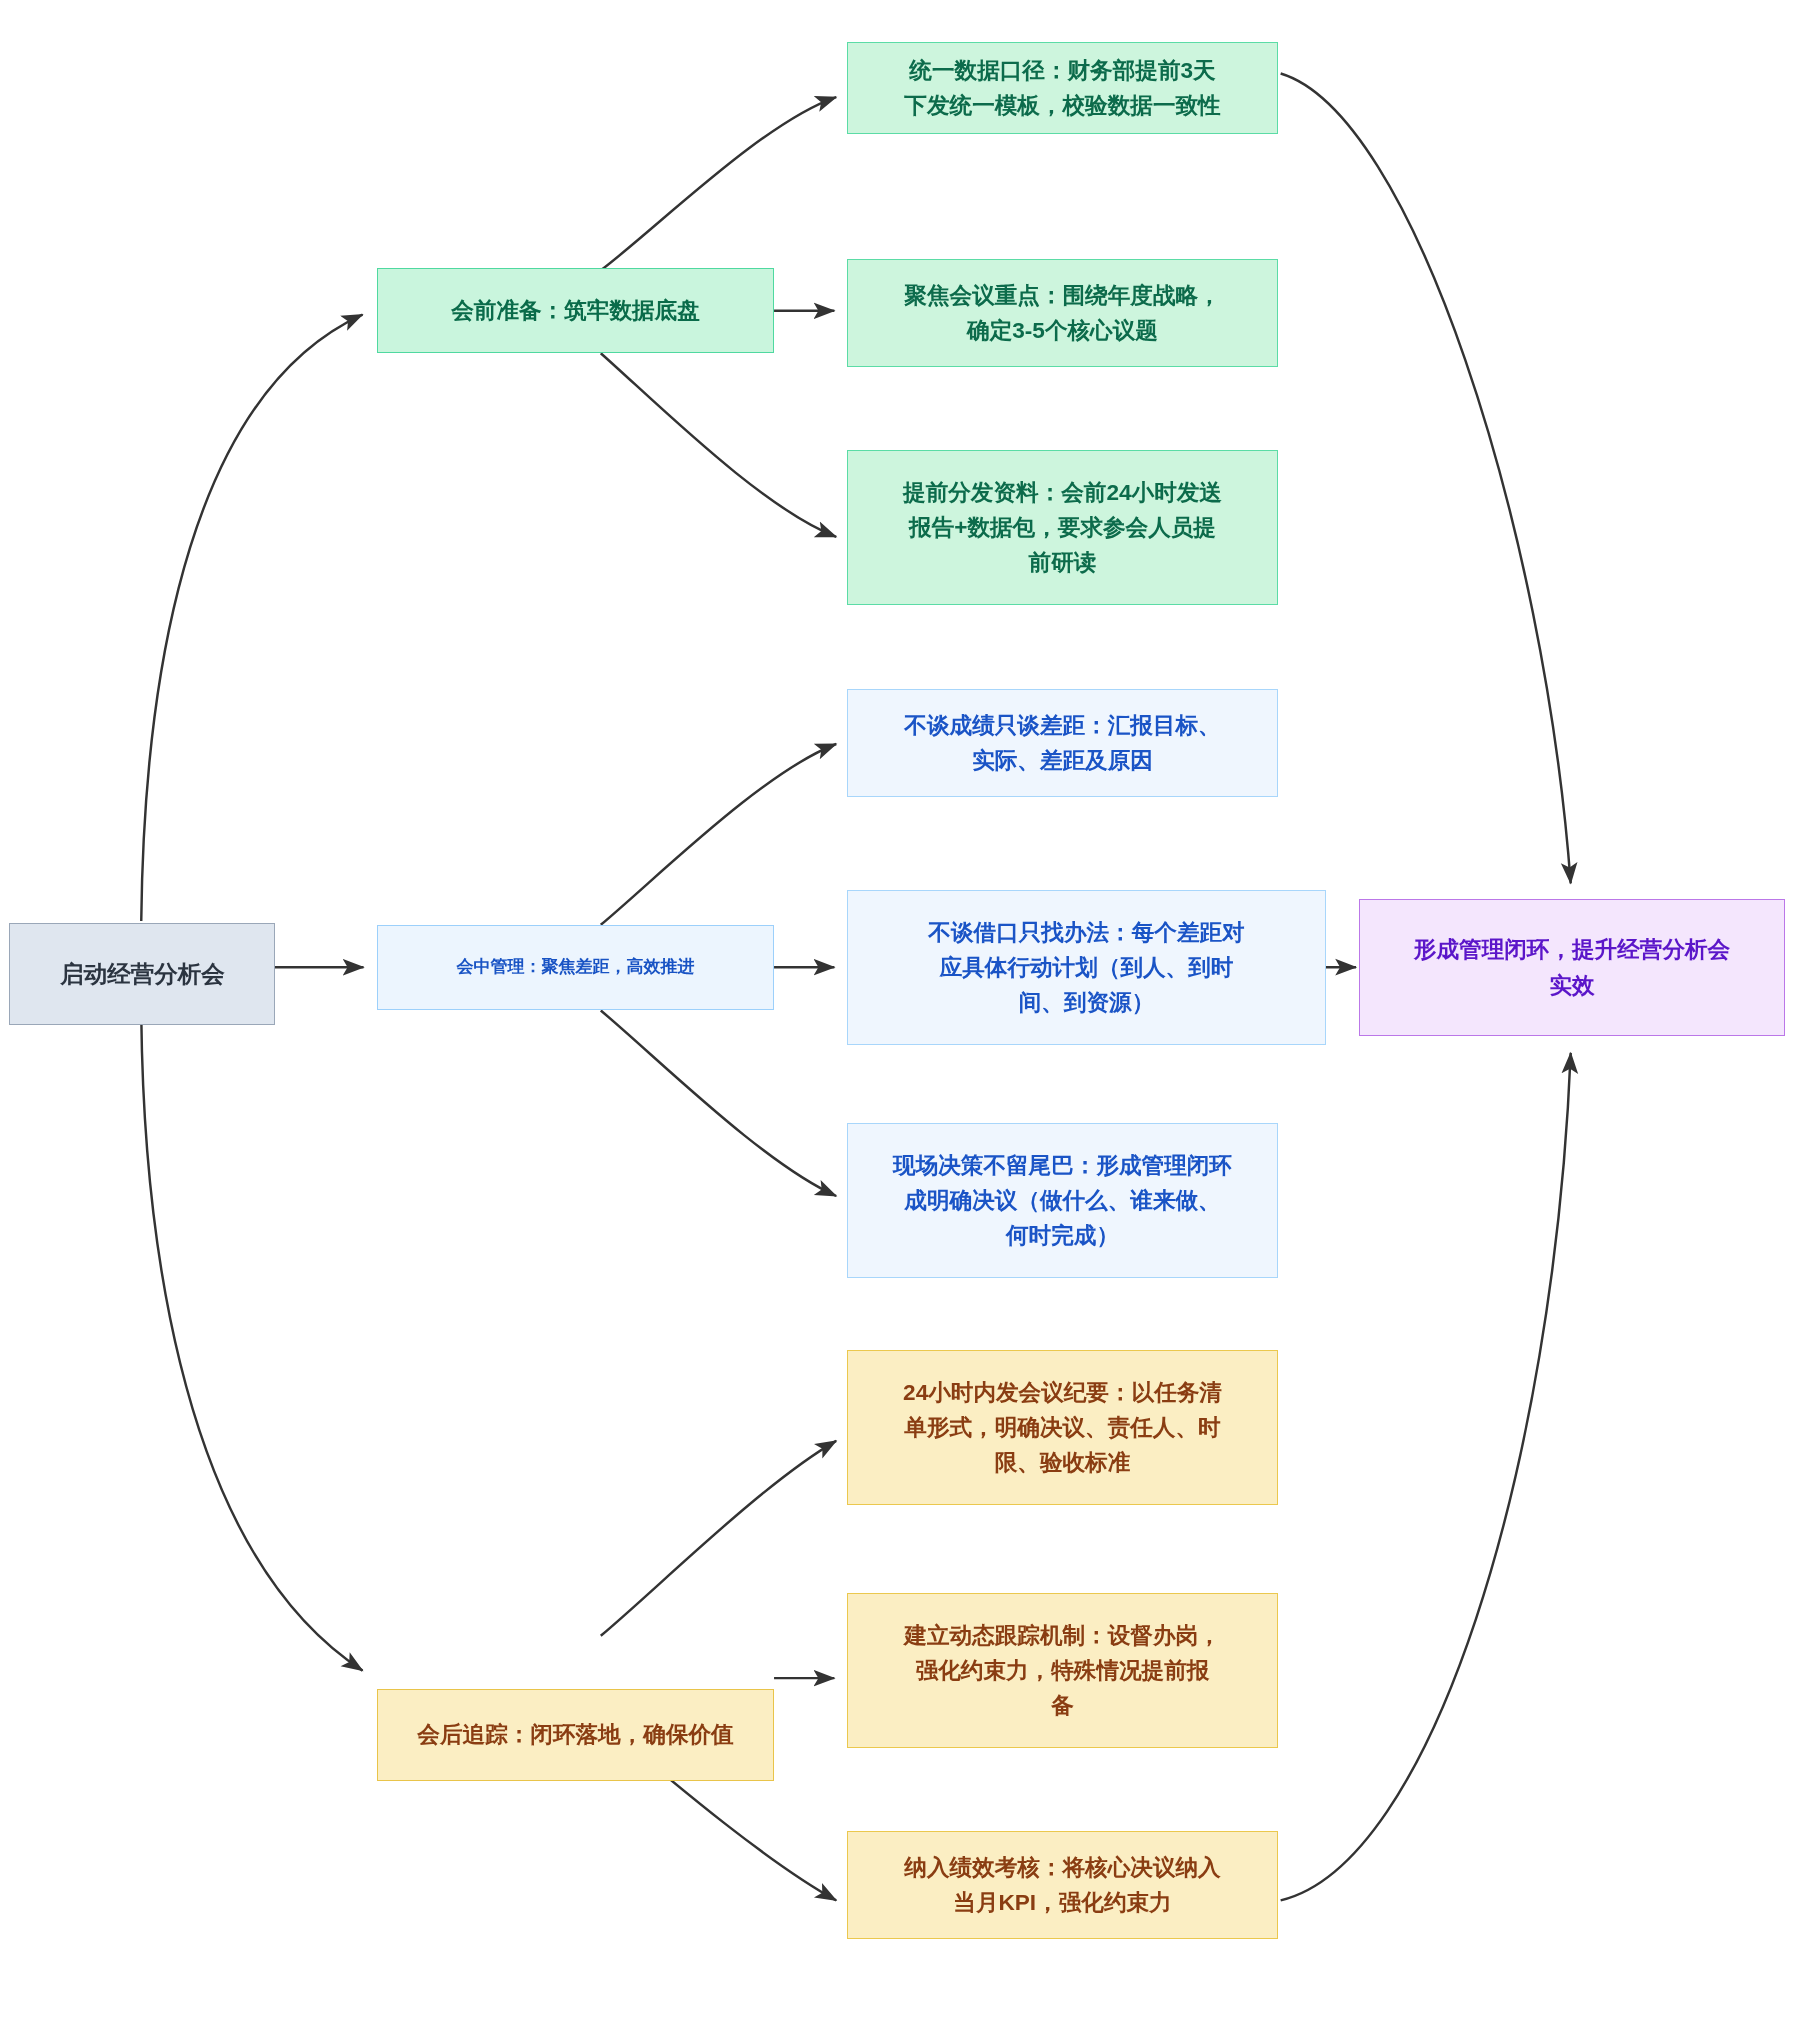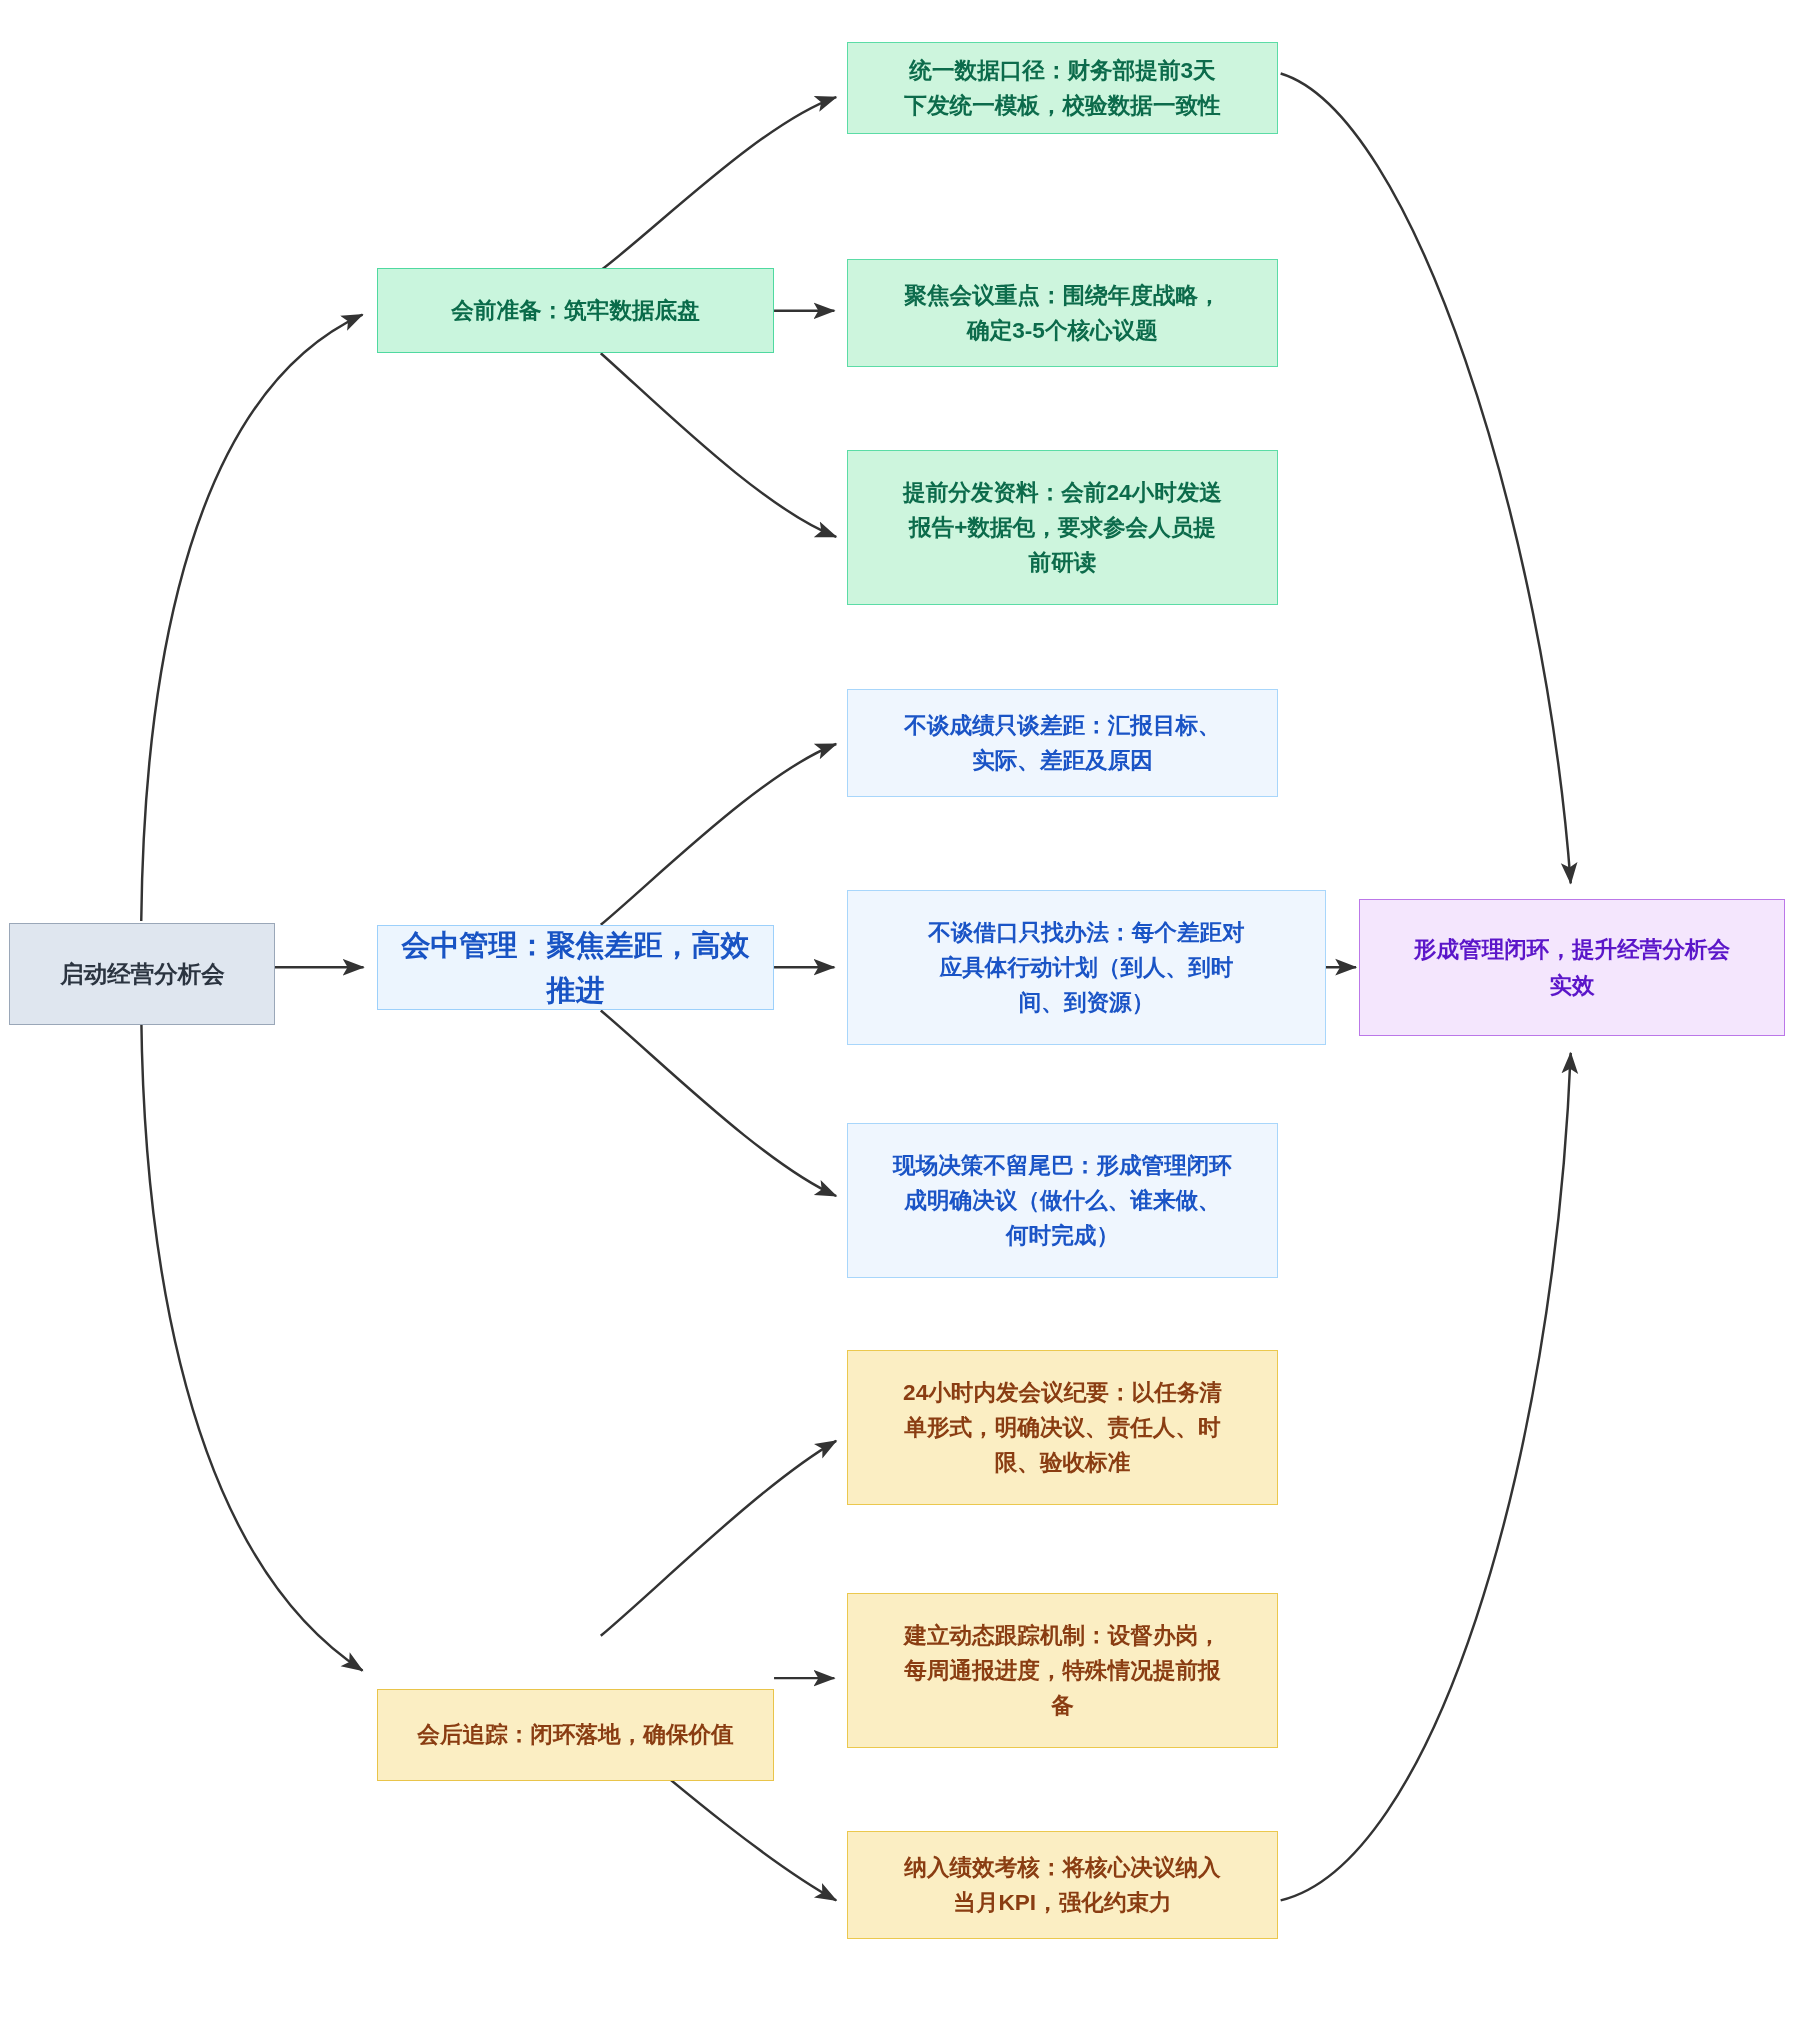--- a/index.html
+++ b/index.html
@@ -41,21 +41,21 @@
   .n-green-d{
     background:#cdf5dd;
     border-color:#5bdca6;
     color:#0c6b4b;
     font-size:22.6px;
   }
   .n-blue{
     background:#ecf5fe;
     border-color:#9cd0fb;
     color:#1853c4;
-    font-size:29px;
+    font-size:17px;
   }
   .n-blue-d{
     background:#eff6fe;
     border-color:#a8d6fb;
     color:#1a54c6;
     font-size:22.6px;
   }
   .n-yellow{
     background:#fbeec3;
     border-color:#e9c44a;
@@ -137,21 +137,21 @@
 
   <div class="node n-blue-d" style="left:847px;top:1123px;width:431px;height:155px;">现场决策不留尾巴：形成管理闭环
 成明确决议（做什么、谁来做、
 何时完成）</div>
 
   <div class="node n-yellow-d" style="left:847px;top:1350px;width:431px;height:155px;">24小时内发会议纪要：以任务清
 单形式，明确决议、责任人、时
 限、验收标准</div>
 
   <div class="node n-yellow-d" style="left:847px;top:1593px;width:431px;height:155px;">建立动态跟踪机制：设督办岗，
-每周通报进度，特殊情况提前报
+强化约束力，特殊情况提前报
 备</div>
 
   <div class="node n-yellow-d" style="left:847px;top:1831px;width:431px;height:108px;">纳入绩效考核：将核心决议纳入
 当月KPI，强化约束力</div>
 
   <div class="node n-end" style="left:1359px;top:899px;width:426px;height:137px;">形成管理闭环，提升经营分析会
 实效</div>
 
 </div>
 

